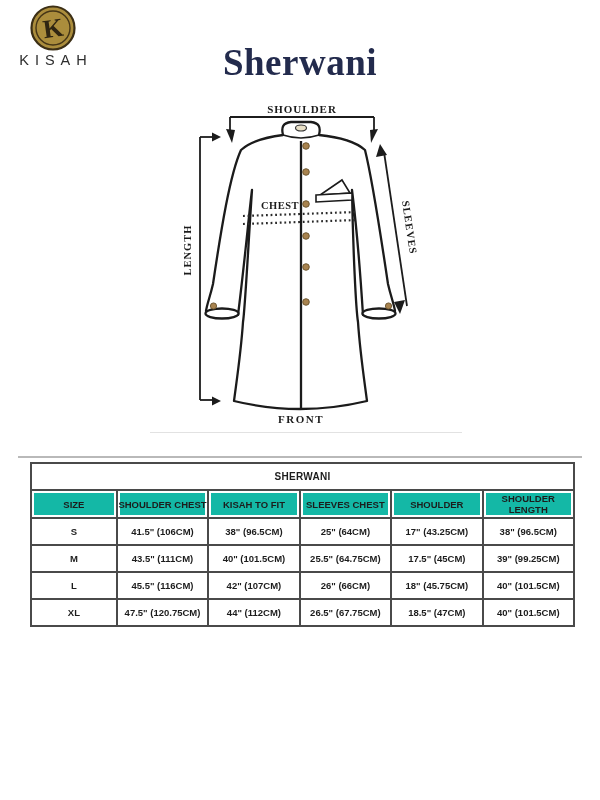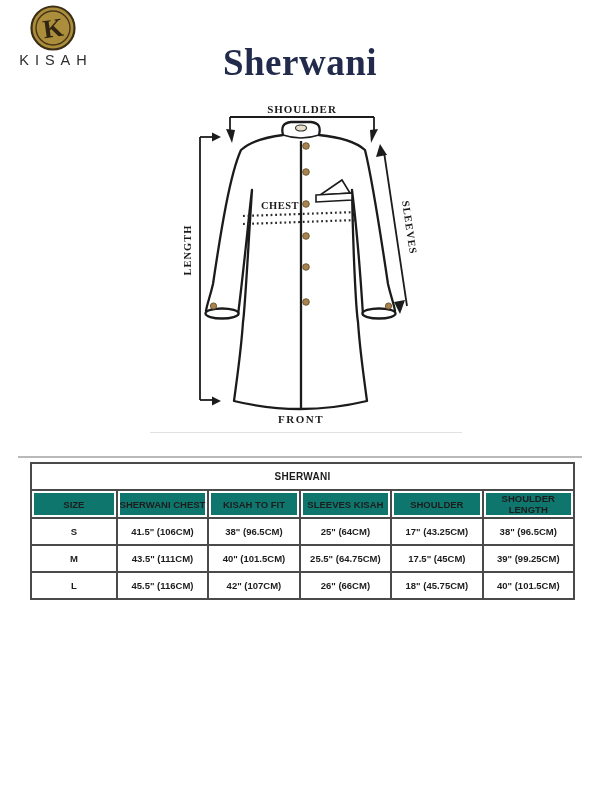--- a/index.html
+++ b/index.html
@@ -25,21 +25,21 @@
 
   .img-edge{position:absolute;left:150px;top:432px;width:312px;height:1px;background:#e2e2e2;}
   .divider{position:absolute;left:18px;top:456px;width:564px;height:2px;background:#b9b9b9;}
 
   
   .size-table{position:absolute;left:30px;top:462px;width:545px;border-collapse:collapse;
               table-layout:fixed;font-family:"Liberation Sans",sans-serif;}
   .size-table td{border:2px solid #4a4a4a;text-align:center;vertical-align:middle;
                  font-size:9.5px;font-weight:bold;color:#1c1c1c;padding:0;}
   .size-table .t-title td{height:25px;background:#ffffff;font-size:10px;letter-spacing:0.3px;}
-  .size-table .t-head td{height:26px;background:#0f766e;box-shadow:inset 0 0 0 2px #ffffff;margin-left:8px;}
+  .size-table .t-head td{height:26px;background:#14b8a6;box-shadow:inset 0 0 0 2px #ffffff;margin-left:8px;}
   .size-table .t-row td{height:25px;background:#ffffff;}
   .size-table col.c-size{width:15.8%;}
 </style>
 </head>
 <body>
 
 <div class="page">
 
   <div class="logo">
     <svg width="110" height="72" viewBox="0 0 110 72">
@@ -146,23 +146,23 @@
         <col>
         <col>
         <col>
     </colgroup>
     <tbody>
         <tr class="t-title">
       <td colspan="6">SHERWANI</td>
     </tr>
     <tr class="t-head">
       <td>SIZE</td>
-      <td>SHERWANI CHEST</td>
+      <td>SHOULDER CHEST</td>
       <td>KISAH TO FIT</td>
-      <td>SLEEVES KISAH</td>
+      <td>SLEEVES CHEST</td>
       <td>SHOULDER</td>
       <td>SHOULDER LENGTH</td>
     </tr>
     <tr class="t-row">
       <td>S</td>
       <td>41.5" (106CM)</td>
       <td>38" (96.5CM)</td>
       <td>25" (64CM)</td>
       <td>17" (43.25CM)</td>
       <td>38" (96.5CM)</td>
@@ -176,16 +176,24 @@
       <td>39" (99.25CM)</td>
     </tr>
     <tr class="t-row">
       <td>L</td>
       <td>45.5" (116CM)</td>
       <td>42" (107CM)</td>
       <td>26" (66CM)</td>
       <td>18" (45.75CM)</td>
       <td>40" (101.5CM)</td>
     </tr>
+    <tr class="t-row">
+      <td>XL</td>
+      <td>47.5" (120.75CM)</td>
+      <td>44" (112CM)</td>
+      <td>26.5" (67.75CM)</td>
+      <td>18.5" (47CM)</td>
+      <td>40" (101.5CM)</td>
+    </tr>
   </tbody>
     </table>
 
 </div>
 
 </body></html>

